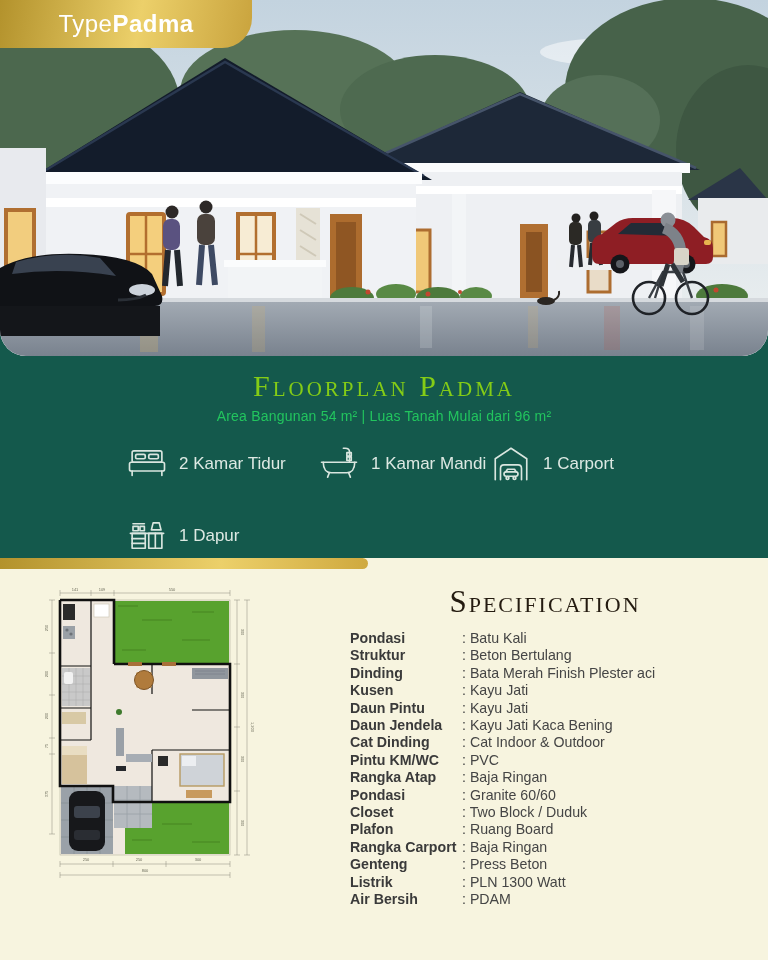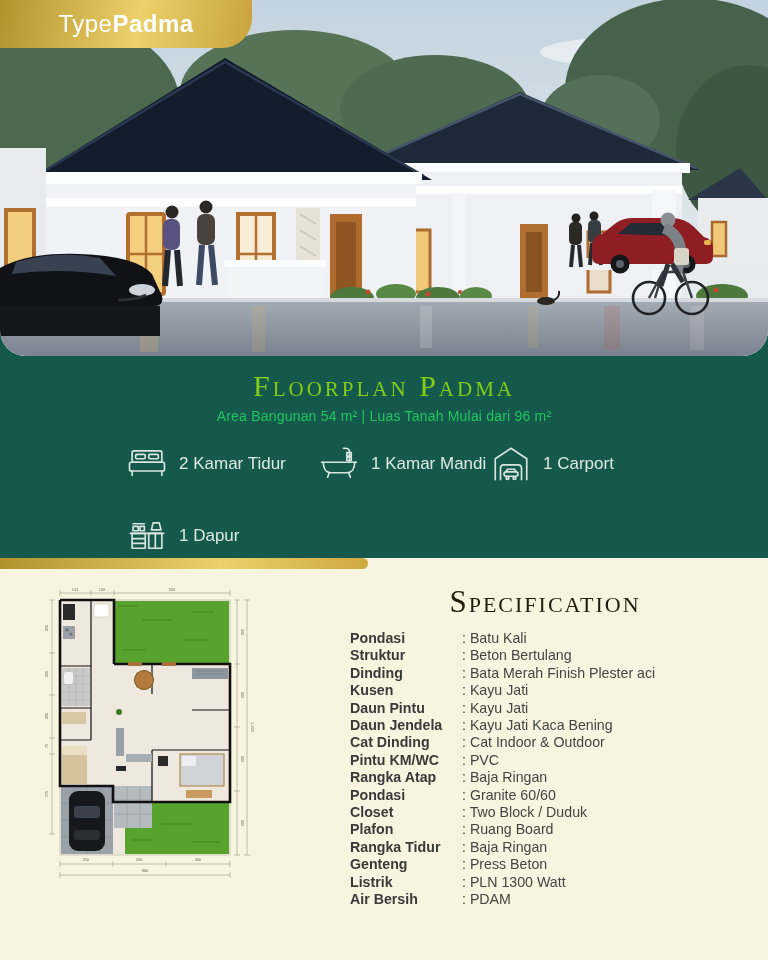--- a/index.html
+++ b/index.html
@@ -412,21 +412,21 @@
           </div>
         <div class="spec-row">
             <span class="spec-label">Closet</span>
             <span class="spec-value">Two Block / Duduk</span>
           </div>
         <div class="spec-row">
             <span class="spec-label">Plafon</span>
             <span class="spec-value">Ruang Board</span>
           </div>
         <div class="spec-row">
-            <span class="spec-label">Rangka Tidur</span>
+            <span class="spec-label">Rangka Carport</span>
             <span class="spec-value">Baja Ringan</span>
           </div>
         <div class="spec-row">
             <span class="spec-label">Genteng</span>
             <span class="spec-value">Press Beton</span>
           </div>
         <div class="spec-row">
             <span class="spec-label">Listrik</span>
             <span class="spec-value">PLN 1300 Watt</span>
           </div>

